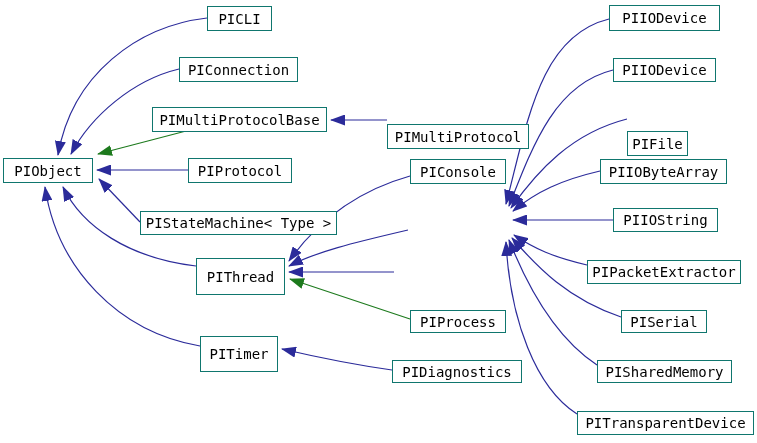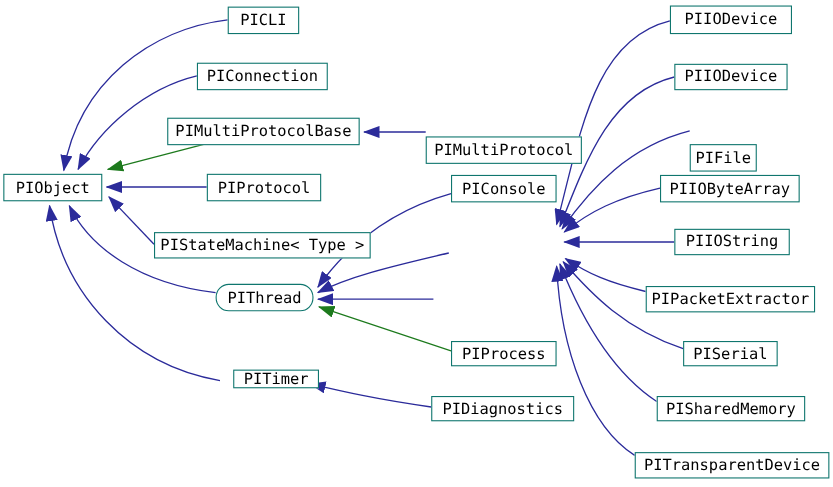--- a/index.html
+++ b/index.html
@@ -63,22 +63,22 @@
     <path class="edge edge-blue" d="M597,365 C556,338 528,288 509,240" marker-end="url(#arrow-blue)"></path>
     <path class="edge edge-blue" d="M577,414 C536,388 510,320 506,242" marker-end="url(#arrow-blue)"></path>
   </svg>
 
   <div class="node" style="left:207px; top:6px;   width:65px;  height:25px;">PICLI</div>
   <div class="node" style="left:179px; top:57px;  width:119px; height:25px;text-align:center;">PIConnection</div>
   <div class="node" style="left:152px; top:107px; width:175px; height:25px;">PIMultiProtocolBase</div>
   <div class="node" style="left:3px;   top:158px; width:90px;  height:25px;">PIObject</div>
   <div class="node" style="left:188px; top:158px; width:104px; height:25px;">PIProtocol</div>
   <div class="node" style="left:140px; top:211px; width:197px; height:24px;">PIStateMachine&lt; Type &gt;</div>
-  <div class="node" style="left:196px; top:258px; width:89px;  height:25px;border-radius:12px;">PIThread</div>
-  <div class="node" style="left:212px; top:336px; width:78px;  height:17px;">PITimer</div>
+  <div class="node" style="left:196px; top:258px; width:89px;  height:37px;">PIThread</div>
+  <div class="node" style="left:200px; top:336px; width:78px;  height:36px;">PITimer</div>
   <div class="node" style="left:387px; top:124px; width:142px; height:25px;">PIMultiProtocol</div>
   <div class="node" style="left:410px; top:159px; width:96px;  height:25px;">PIConsole</div>
   <div class="node" style="left:410px; top:310px; width:96px;  height:23px;">PIProcess</div>
   <div class="node" style="left:392px; top:360px; width:130px; height:23px;">PIDiagnostics</div>
   <div class="node" style="left:609px; top:5px;   width:111px; height:26px;">PIIODevice</div>
   <div class="node" style="left:613px; top:58px;  width:103px; height:24px;">PIIODevice</div>
   <div class="node" style="left:627px; top:107px; width:61px;  height:25px;margin-top:24px;">PIFile</div>
   <div class="node" style="left:600px; top:159px; width:127px; height:25px;">PIIOByteArray</div>
   <div class="node" style="left:613px; top:208px; width:105px; height:24px;">PIIOString</div>
   <div class="node" style="left:587px; top:260px; width:154px; height:24px;">PIPacketExtractor</div>

